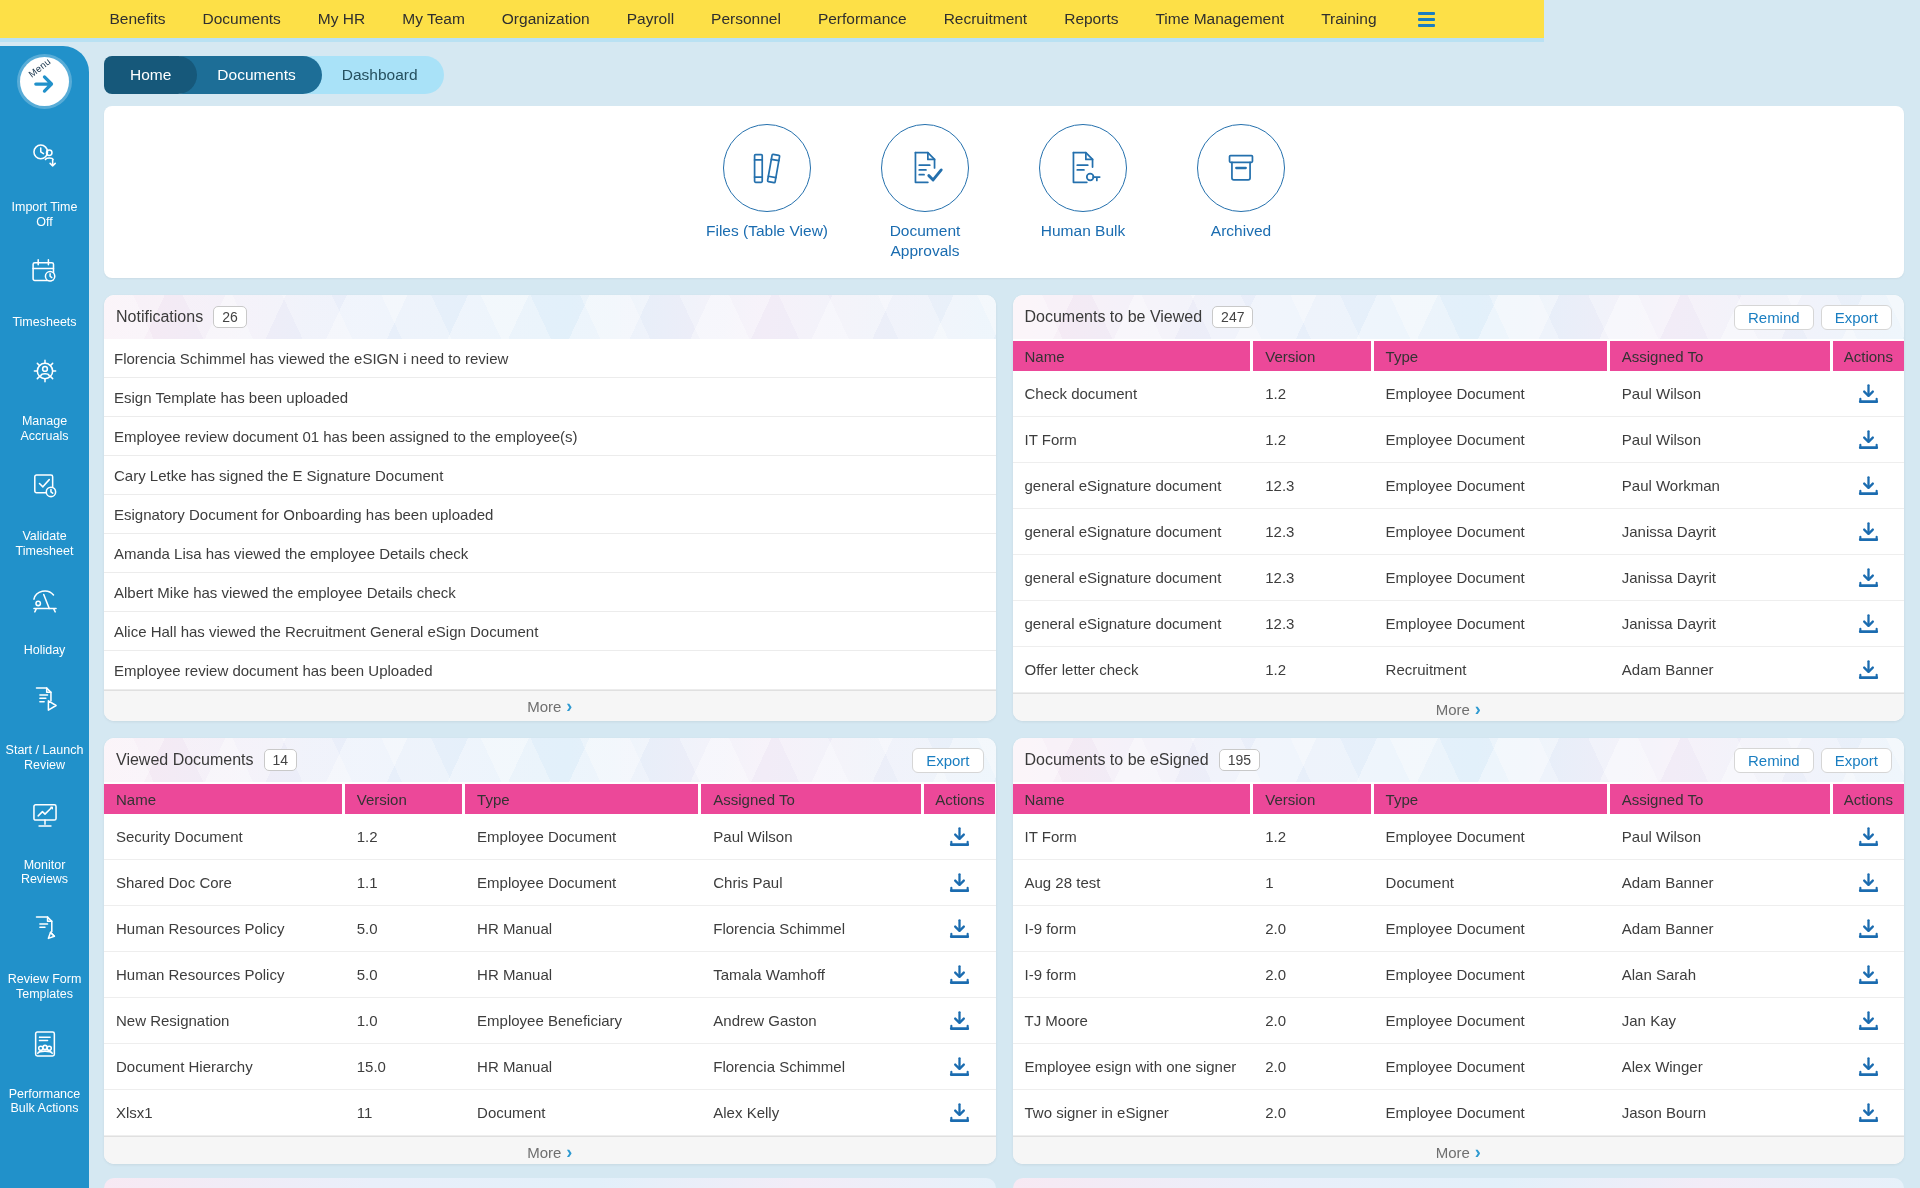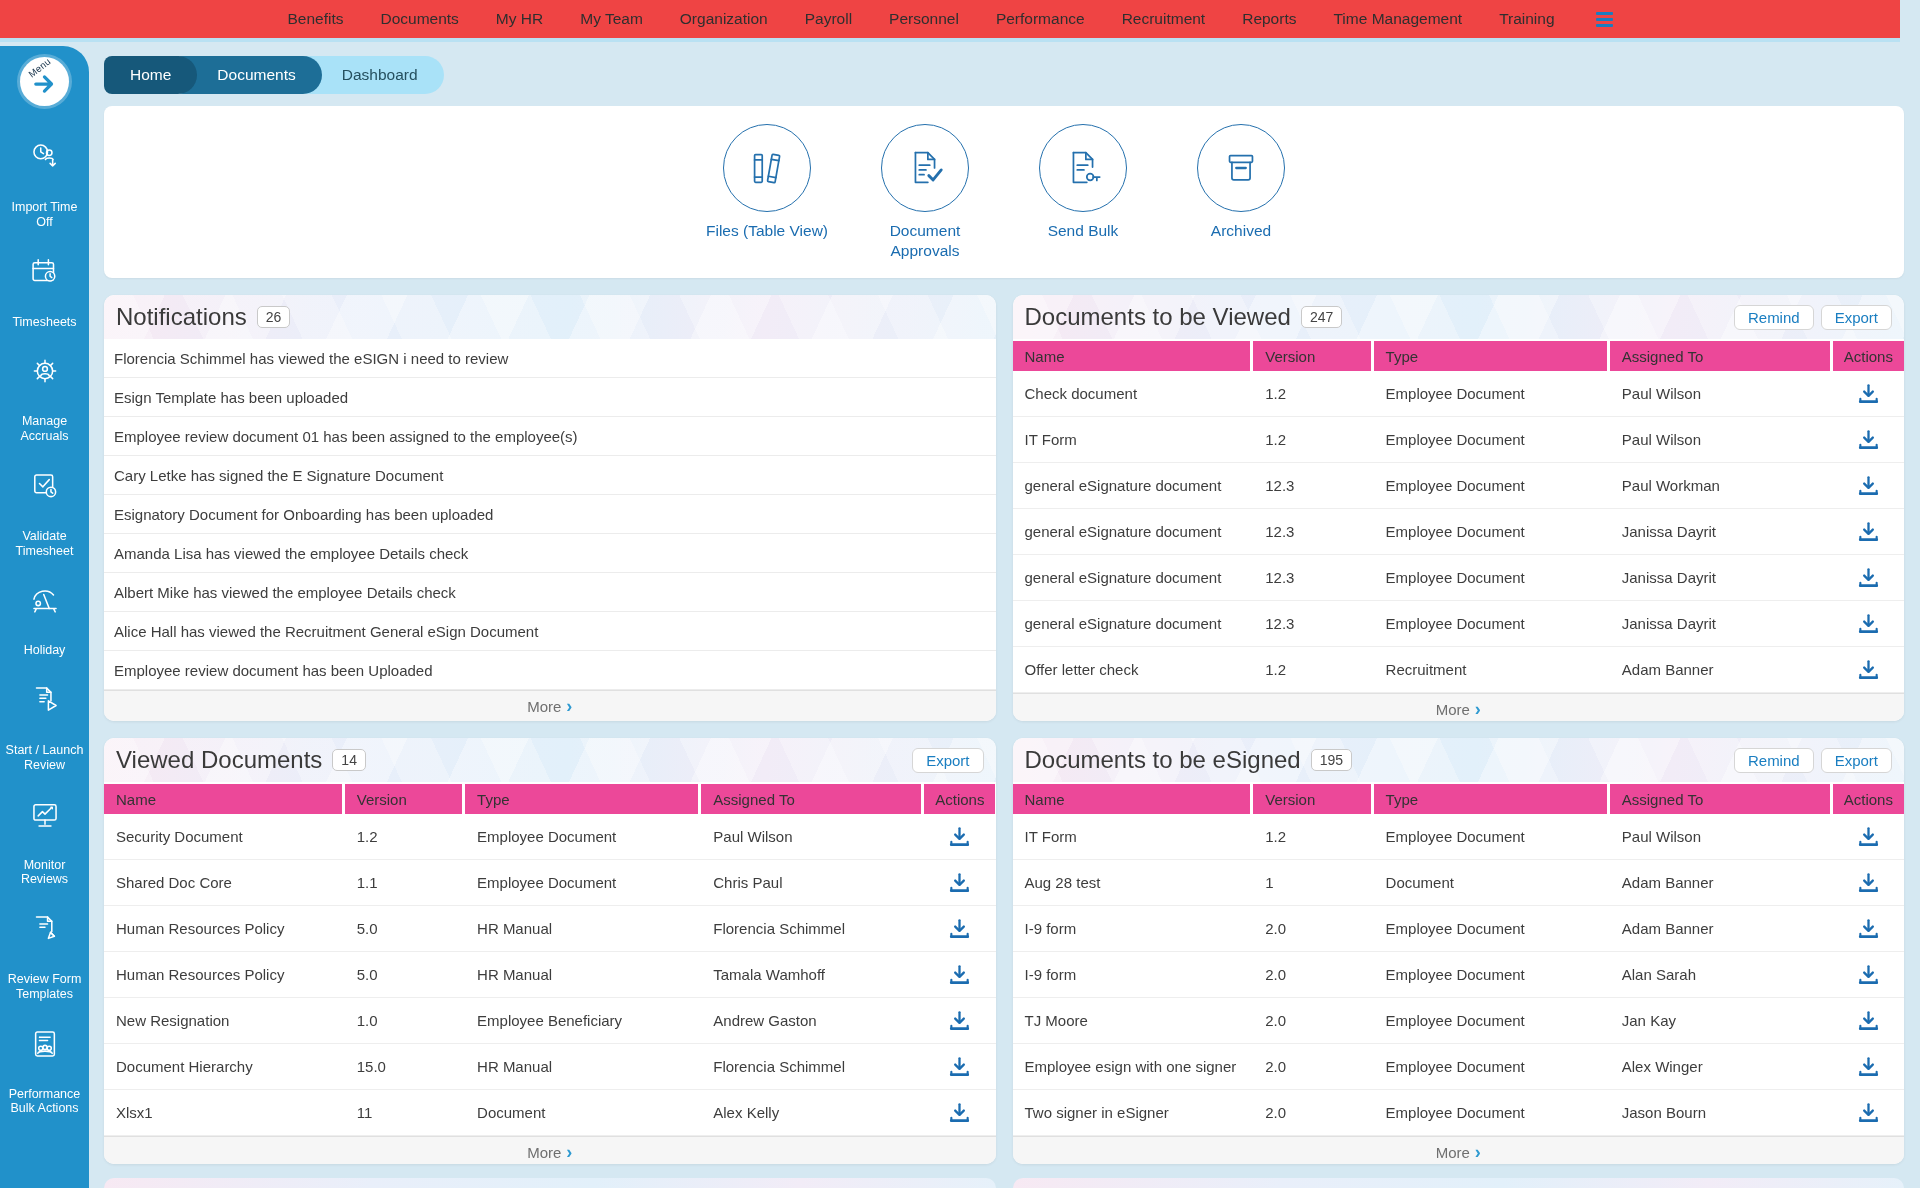--- a/index.html
+++ b/index.html
@@ -1,20 +1,20 @@
 <!DOCTYPE html>
 <html><head>
 <meta charset="utf-8">
 <style>
   *{box-sizing:border-box;margin:0;padding:0}
   html,body{width:1920px;height:1188px;overflow:hidden}
   body{font-family:"Liberation Sans","DejaVu Sans",sans-serif;background:#d5e8f2;color:#333;position:relative}
 
   
-  .topnav{position:absolute;top:0;left:0;width:1900px;height:42px;background:#ef4444;
+  .topnav{position:absolute;top:0;left:0;width:1544px;height:42px;background:#fde047;
     border-bottom:4px solid #b9e1f3;display:flex;align-items:center;justify-content:center;gap:37px;z-index:30}
   .topnav .nav-item{font-size:15.5px;color:#2f2f2f;cursor:pointer;white-space:nowrap}
   .hamburger{display:flex;flex-direction:column;gap:3px;cursor:pointer;margin-left:4px}
   .hamburger span{display:block;width:17px;height:3px;background:#1a7dc0;border-radius:1px}
 
   
   .sidebar{position:absolute;top:46px;left:0;width:89px;height:1142px;background:#2191ca;
     border-top-right-radius:26px;z-index:20;display:flex;flex-direction:column;align-items:center}
   .menu-btn{position:relative;margin-top:11px;width:49px;height:49px;background:#fff;border-radius:50%;
     display:flex;align-items:center;justify-content:center;cursor:pointer;box-shadow:0 0 0 3px rgba(255,255,255,.25)}
@@ -46,21 +46,21 @@
 
   
   .grid{display:grid;grid-template-columns:1fr 1fr;gap:17px;margin:17px 16px 0 15px}
   .panel{height:426px;background:#fff;border-radius:10px;overflow:hidden;display:flex;flex-direction:column;
     box-shadow:0 1px 3px rgba(0,0,0,.07)}
   .phead{flex:0 0 44px;display:flex;align-items:center;gap:10px;padding:0 12px;border-radius:10px 10px 0 0;
     background:
       repeating-linear-gradient(115deg,rgba(255,255,255,.35) 0 55px,rgba(255,255,255,0) 55px 110px),
       repeating-linear-gradient(65deg,rgba(255,255,255,.28) 0 45px,rgba(255,255,255,0) 45px 90px),
       linear-gradient(95deg,#f7e9f3,#e9effa 28%,#e2f0fa 52%,#f2ecf7 74%,#e6f1fa 100%)}
-  .ptitle{font-size:24px;color:#3a3a3a}
+  .ptitle{font-size:16px;color:#3a3a3a}
   .pbadge{background:#fff;border:1px solid #c9c9c9;border-radius:5px;padding:2px 8px;font-size:14px;color:#444}
   .pbtns{margin-left:auto;display:flex;gap:7px}
   .pbtn{background:#fff;border:1px solid #d6d6d6;border-radius:6px;padding:3px 13px;font-size:15px;color:#1a7ec1;cursor:pointer}
   .pfoot{margin-top:auto;flex:0 0 31px;background:#f6f6f6;border-top:1px solid #e0e0e0;
     display:flex;align-items:center;justify-content:center;gap:5px;font-size:15px;color:#6f6f6f;cursor:pointer}
   .pfoot .chev{color:#2f9ad1;font-size:18px;font-weight:bold;line-height:1}
 
   
   .notif-item{flex:0 0 39px;display:flex;align-items:center;padding-left:10px;font-size:15px;color:#3d3d3d;
     border-bottom:1px solid #ececec;white-space:nowrap;overflow:hidden}
@@ -230,21 +230,21 @@
           <div class="qa-circle">
             <svg viewBox="0 0 44 44" width="42" height="42" fill="none" stroke="#2470ad" stroke-width="1.8" stroke-linecap="round" stroke-linejoin="round">
               <path d="M12 6h13l7 7v8"></path>
               <path d="M25 6v7h7"></path>
               <path d="M12 6v31h14"></path>
               <path d="M16 19h11M16 24h7"></path>
               <circle cx="29.5" cy="31.5" r="3.5"></circle>
               <path d="M32.5 31.5h7M36.5 31.5v3.5"></path>
             </svg>
           </div>
-          <div class="qa-label">Send Bulk</div>
+          <div class="qa-label">Human Bulk</div>
         </div>
         <div class="qa-item">
           <div class="qa-circle">
             <svg viewBox="0 0 44 44" width="42" height="42" fill="none" stroke="#2470ad" stroke-width="1.8" stroke-linecap="round" stroke-linejoin="round">
               <rect x="10" y="9" width="24" height="7" rx="1"></rect>
               <path d="M12.5 16v16.5a2 2 0 0 0 2 2h15a2 2 0 0 0 2-2V16"></path>
               <path d="M17 22h10" stroke-width="2.4"></path>
             </svg>
           </div>
           <div class="qa-label">Archived</div>

